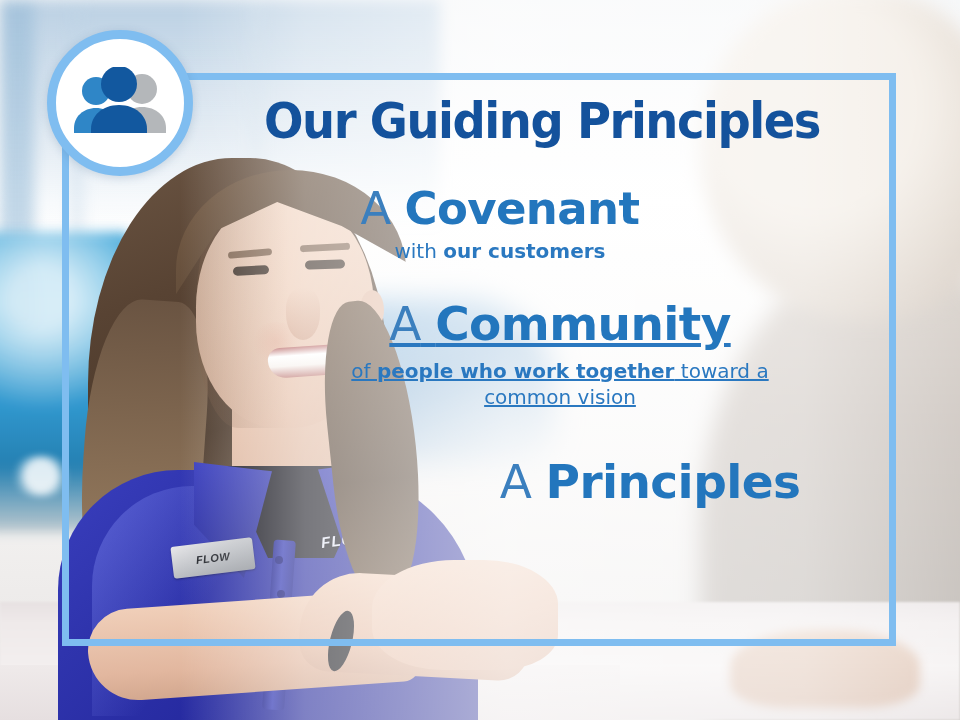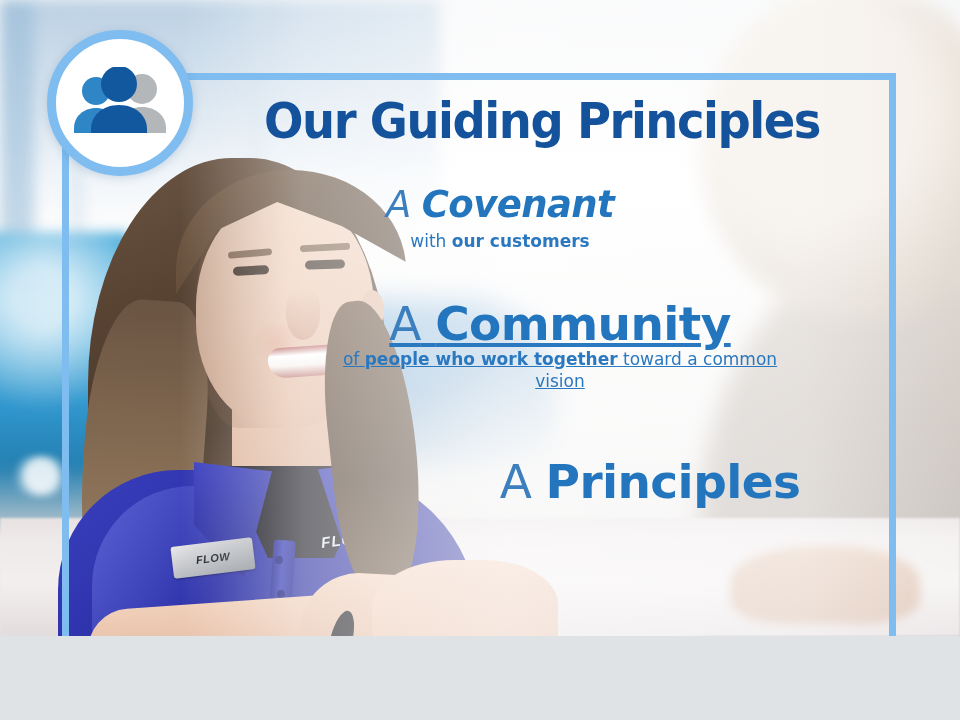--- a/index.html
+++ b/index.html
@@ -1,21 +1,21 @@
 <!DOCTYPE html>
 <html><head>
 <meta charset="utf-8">
 <style>
   html,body{margin:0;padding:0;}
   body{
     width:960px;height:720px;overflow:hidden;
     font-family:"Liberation Sans", sans-serif;
     background:#dfe3e6;
   }
-  #stage{position:relative;width:960px;height:636px;overflow:hidden;}
+  #stage{position:relative;width:960px;height:720px;overflow:hidden;}
 
   
   .photo{position:absolute;inset:0;overflow:hidden;background:#e9e9ea;}
 
   
   .bg-room{
     position:absolute;inset:0;
     background:
       linear-gradient(180deg,#f2f4f6 0%,#ffffff 28%,#f6f5f4 62%,#e7e4e3 100%);
   }
@@ -248,33 +248,33 @@
 
   .principle{position:absolute;text-align:center;color:#2a78c0;}
   .p-head{
     font-family:"DejaVu Sans", sans-serif;
     font-size:46px;line-height:1.02;letter-spacing:-.6px;white-space:nowrap;
   }
   .p-head .light{font-weight:normal;color:#3b7fbe;}
   .p-head .bold{font-weight:bold;color:#2376bd;}
   .p-sub{
     font-family:"DejaVu Sans", sans-serif;
-    font-size:17px;line-height:1.32;color:#2a78c0;margin-top:6px;
+    font-size:20px;line-height:1.32;color:#2a78c0;margin-top:6px;
   }
   .p-sub b{font-weight:bold;}
 
   #p1{left:300px;top:186px;width:400px;}
   #p2{left:330px;top:300px;width:460px;text-decoration:underline;}
   #p3{left:420px;top:458px;width:460px;}
 
-  #p1 .p-head{font-size:37px;font-style:italic;}
+  #p1 .p-head{font-size:45px;}
   #p2 .p-head{font-size:47px;}
   #p3 .p-head{font-size:47px;}
   #p3 .p-sub{font-size:21.5px;line-height:1.38;margin-top:10px;}
-  #p2 .p-sub{margin-top:0;}
+  #p2 .p-sub{margin-top:10px;}
 </style>
 </head>
 <body>
 
 <div id="stage">
 
   <div class="photo">
     <div class="bg-room"></div>
     <div class="bg-window"></div>
     <div class="bg-sign"></div>

